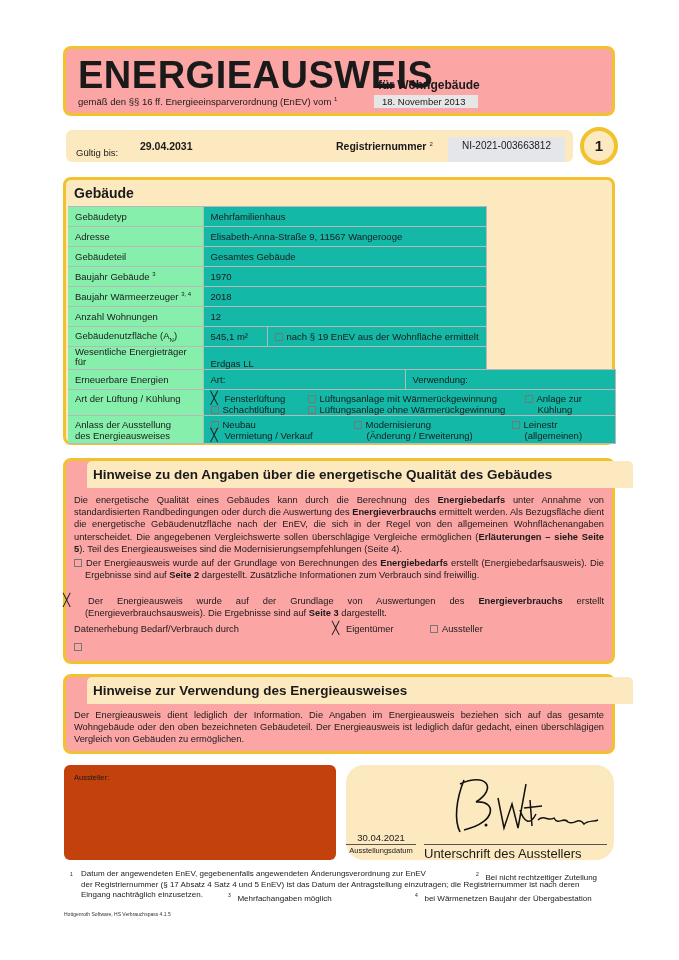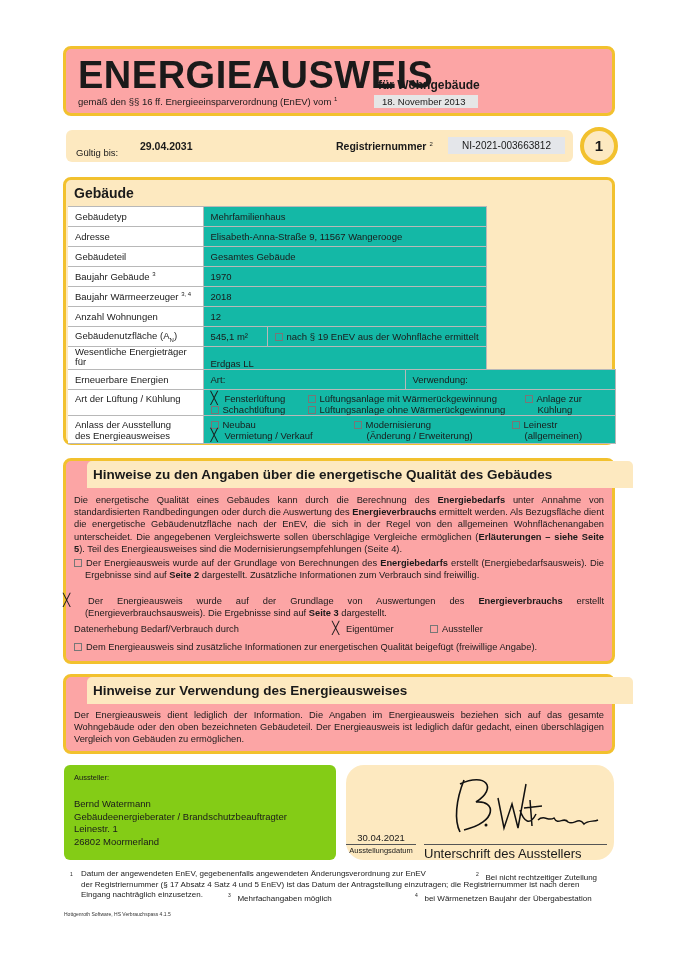--- a/index.html
+++ b/index.html
@@ -30,39 +30,39 @@
 
   .valid-bar {
     position: absolute; left: 66px; top: 130px; width: 507px; height: 32px;
     background: #fde9c0; border-radius: 6px;
   }
   .valid-label { position: absolute; left: 10px; top: 17px; font-size: 9.5px; }
   .valid-date { position: absolute; left: 74px; top: 10px; font-size: 10.5px; font-weight: bold; }
   .reg-label { position: absolute; left: 270px; top: 10px; font-size: 10.5px; font-weight: bold; }
   .reg-label sup { font-size: 6px; font-weight: normal; }
   .reg-field {
-    position: absolute; left: 382px; top: 7px; width: 117px; height: 17px;
+    position: absolute; left: 382px; top: 7px; width: 117px; height: 25px;
     background: #e4e6ea; font-size: 10px; text-align: center; line-height: 17px;
   }
   .page-badge {
     position: absolute; left: 580px; top: 127px; width: 38px; height: 38px;
     border: 4px solid #f2c12e; border-radius: 50%; background: #fde9c0;
     font-size: 15px; font-weight: bold; text-align: center; line-height: 30px;
   }
 
   .section-box { background: #fde9c0; }
   .building-box { left: 63px; top: 177px; width: 552px; height: 268px; }
   .section-title {
     position: absolute; left: 8px; top: 5px; font-size: 14px; font-weight: bold;
   }
   table.bt {
     position: absolute; left: 2px; top: 26px; border-collapse: collapse; font-size: 9.5px;
   }
   table.bt td { border: 1px solid #b8b8b8; height: 20px; padding: 0 7px; vertical-align: middle; }
-  table.bt td.lbl { background: #ffffff; width: 135px; border-left: none; }
+  table.bt td.lbl { background: #86efac; width: 135px; border-left: none; }
   table.bt td.val { background: #14b8a6; }
   table.bt sup { font-size: 6px; }
   table.bt sub { font-size: 6px; }
   .cb { display: inline-block; width: 8px; height: 8px; border: 1px solid #777; margin-right: 4px; vertical-align: -1px; }
   .cbx { display: inline-block; width: 11px; font-size: 12px; margin-right: 3px; line-height: 9px; }
   .grid3 { display: flex; }
   .grid3 > div { line-height: 11px; }
 
   .hinweise-box { left: 63px; top: 458px; width: 552px; height: 206px; }
   .hin-head {
@@ -72,21 +72,21 @@
   .hin-head .section-title { left: 6px; top: 6px; font-size: 13.5px; }
   .para {
     position: absolute; left: 8px; font-size: 9.3px; line-height: 12.2px;
     text-align: justify; width: 530px;
   }
   .para b { font-weight: bold; }
   .verw-box { left: 63px; top: 674px; width: 552px; height: 80px; }
 
   .issuer-box {
     position: absolute; left: 64px; top: 765px; width: 272px; height: 95px;
-    background: #84cc16; border-radius: 6px;
+    background: #c2410c; border-radius: 6px;
   }
   .sig-box {
     position: absolute; left: 346px; top: 765px; width: 268px; height: 95px;
     background: #fde9c0; border-radius: 18px;
   }
   .issuer-label { position: absolute; left: 10px; top: 8px; font-size: 7.5px; }
   .issuer-lines { position: absolute; left: 10px; top: 33px; font-size: 9.5px; line-height: 12.5px; }
   .sig-date { position: absolute; left: 0px; top: 67px; width: 70px; text-align: center; font-size: 9.5px; }
   .sig-date-line { position: absolute; left: 0px; top: 79px; width: 70px; border-top: 1px solid #555; }
   .sig-date-label { position: absolute; left: 0px; top: 81px; width: 70px; text-align: center; font-size: 7.5px; }
@@ -222,39 +222,33 @@
   </div>
   <div class="para" style="top:134px; padding-left:11px; text-indent:-11px">
     <span class="cbx">╳</span><span>Der Energieausweis wurde auf der Grundlage von Auswertungen des </span><b>Energieverbrauchs</b><span> erstellt (Energieverbrauchsausweis). Die Ergebnisse sind auf </span><b>Seite 3</b><span> dargestellt.</span>
   </div>
   <div class="para" style="top:162px">
     <span>Datenerhebung Bedarf/Verbrauch durch</span>
     <span style="position:absolute; left:258px"><span class="cbx">╳</span><span>Eigentümer</span></span>
     <span style="position:absolute; left:356px"><span class="cb"></span><span>Aussteller</span></span>
   </div>
   <div class="para" style="top:180px">
-    <span class="cb"></span><span>Dem Energieausweis sind zusätzliche Informationen zur energetischen Qualität beigefügt (freiwillige Angabe).</span>
+    <span class="cb"></span>
   </div>
 </div>
 
 <div class="frame verw-box">
   <div class="hin-head">
     <div class="section-title">Hinweise zur Verwendung des Energieausweises</div>
   </div>
   <div class="para" style="top:32px">Der Energieausweis dient lediglich der Information. Die Angaben im Energieausweis beziehen sich auf das gesamte Wohngebäude oder den oben bezeichneten Gebäudeteil. Der Energieausweis ist lediglich dafür gedacht, einen überschlägigen Vergleich von Gebäuden zu ermöglichen.</div>
 </div>
 
 <div class="issuer-box">
   <div class="issuer-label">Aussteller:</div>
-  <div class="issuer-lines">
-    <div>Bernd Watermann</div>
-    <div>Gebäudeenergieberater / Brandschutzbeauftragter</div>
-    <div>Leinestr. 1</div>
-    <div>26802 Moormerland</div>
-  </div>
 </div>
 <div class="sig-box">
   <svg class="signature" width="160" height="70" viewBox="0 0 160 70">
     <path d="M18 10 C10 30 8 50 14 62 M14 14 C40 2 52 18 30 32 C50 30 52 52 18 60" fill="none" stroke="#111" stroke-width="1.6"></path>
     <circle cx="40" cy="55" r="1.5" fill="#111"></circle>
     <path d="M52 28 L58 58 L66 34 L72 58 L80 14 M74 40 C78 52 84 56 90 44 M84 30 L86 56 M78 38 L96 36 M92 50 C98 44 102 52 108 48 C112 56 118 46 122 52 C128 56 132 46 138 54 C142 50 148 52 152 50" fill="none" stroke="#111" stroke-width="1.5"></path>
   </svg>
   <div class="sig-date">30.04.2021</div>
   <div class="sig-date-line"></div>
   <div class="sig-date-label">Ausstellungsdatum</div>

